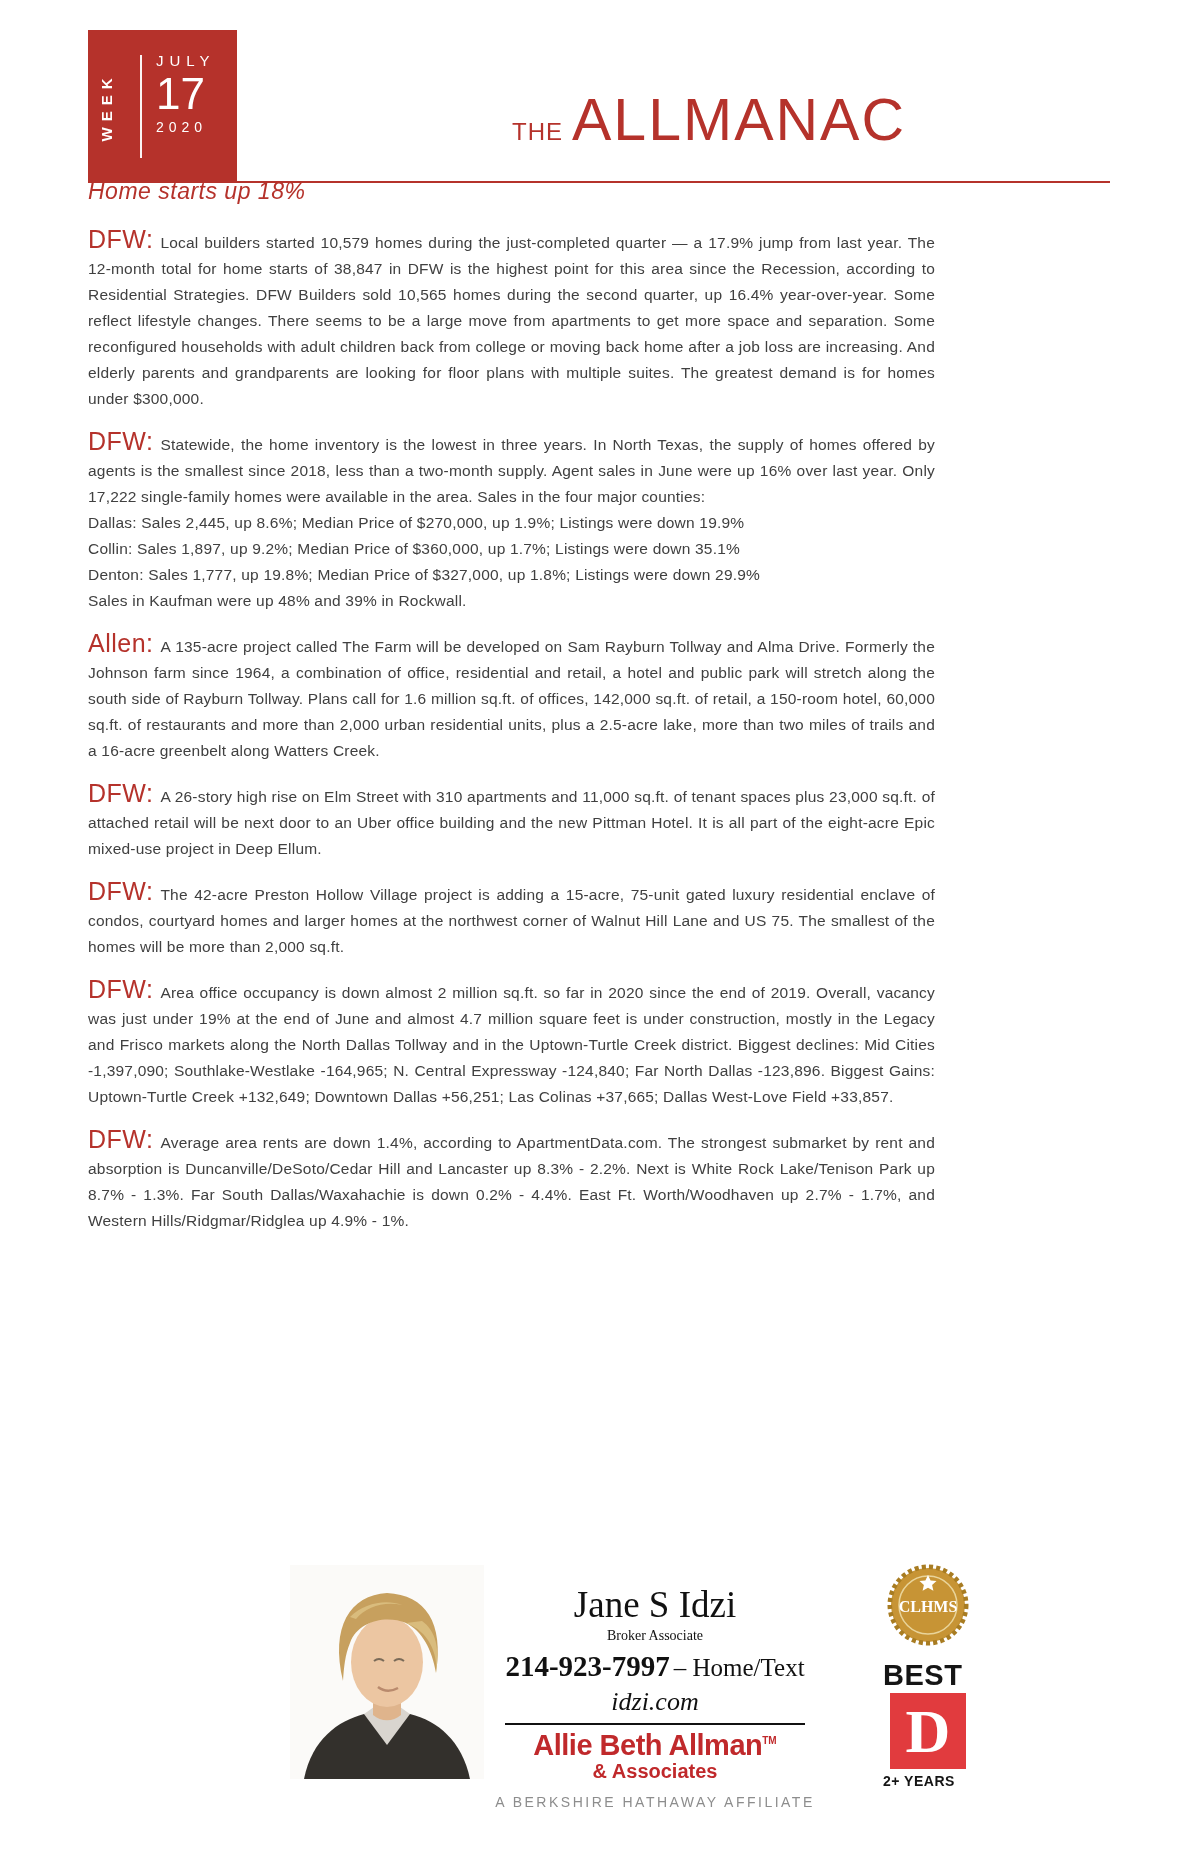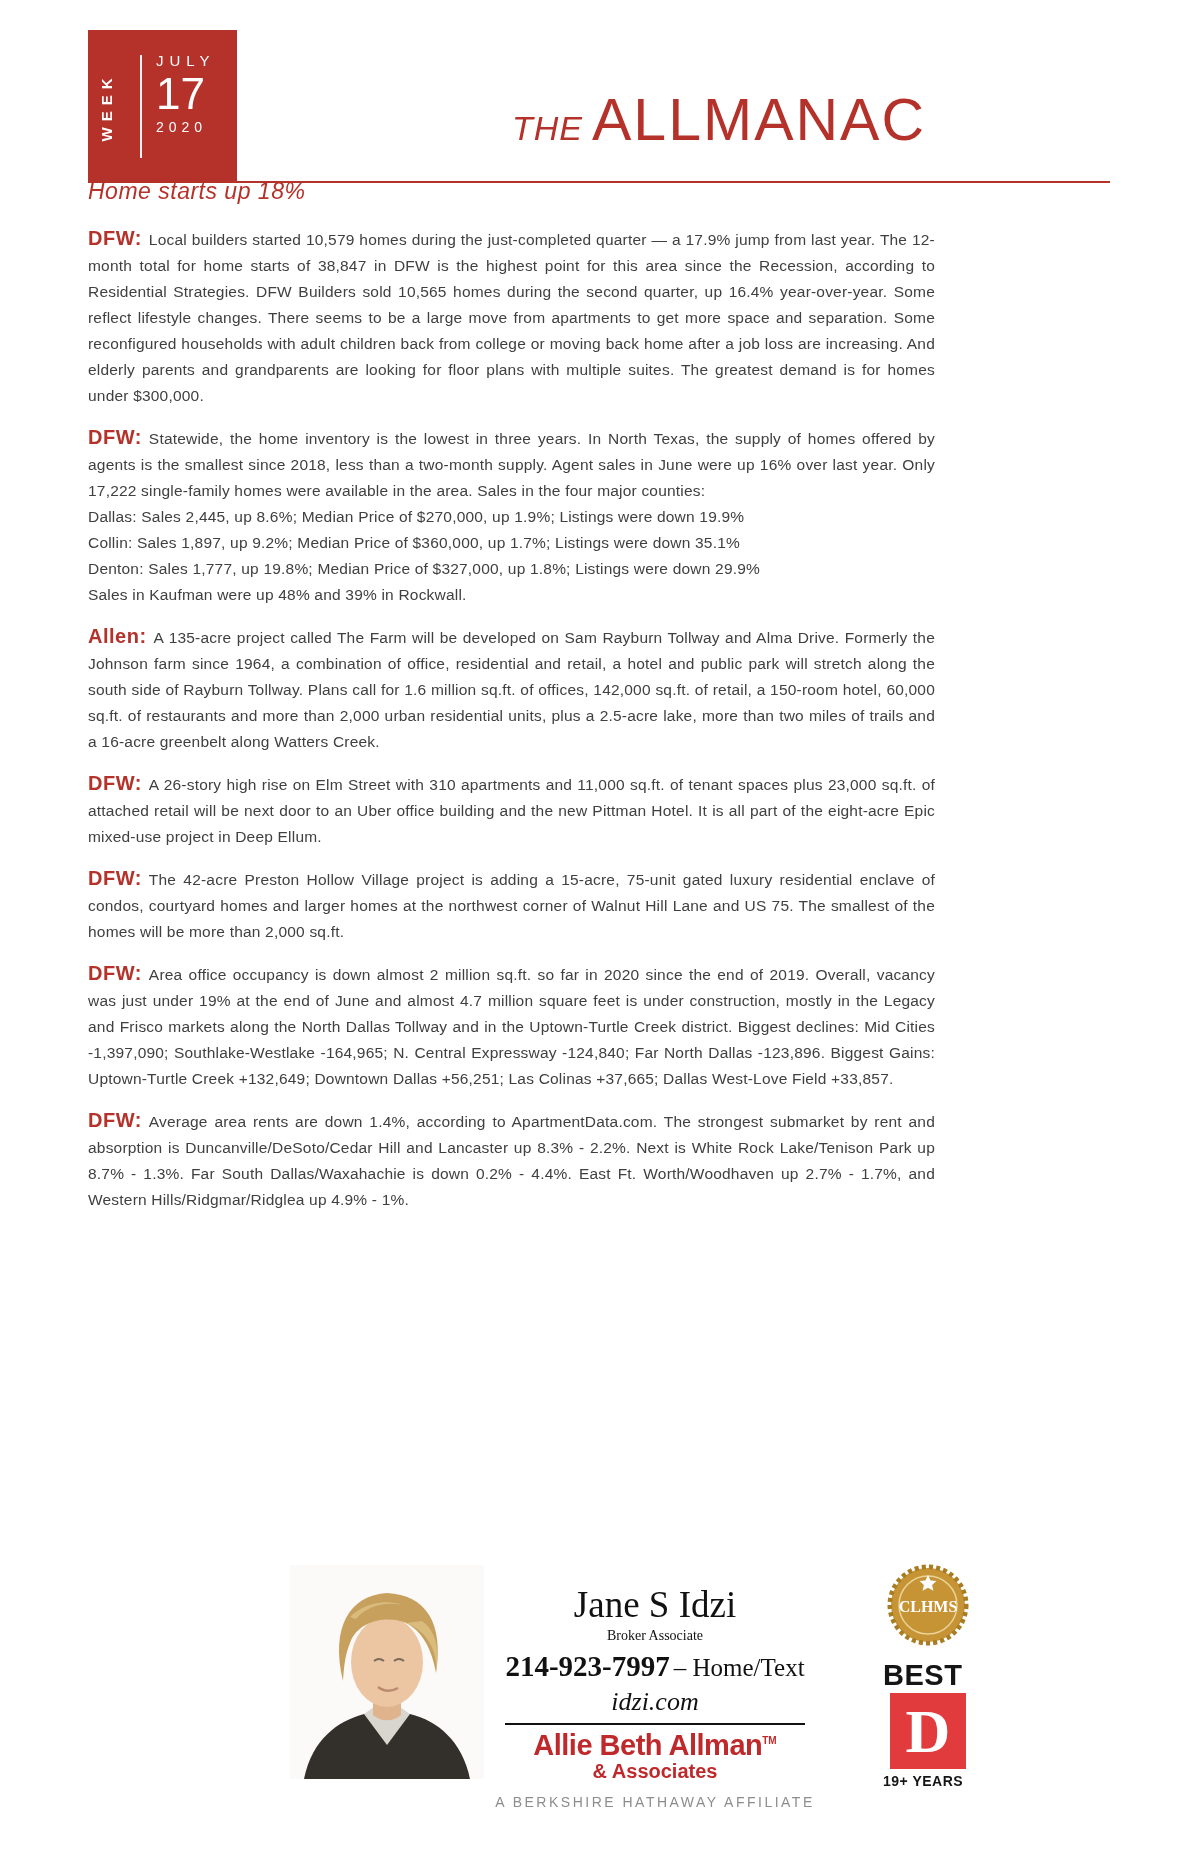--- a/index.html
+++ b/index.html
@@ -10,31 +10,31 @@
   .week-box{position:absolute;left:88px;top:30px;width:149px;height:153px;background:#b5322b;}
   .week-vertical{position:absolute;left:10px;top:50%;transform:translateY(-50%) rotate(180deg);
         writing-mode:vertical-rl;color:#fff;font-size:15px;font-weight:700;letter-spacing:6px;}
   .week-divider{position:absolute;left:52px;top:25px;bottom:25px;width:2px;background:#fff;opacity:.95;}
   .date-col{position:absolute;left:68px;top:22px;color:#fff;}
   .date-month{font-size:15px;letter-spacing:6px;display:block;}
   .date-day{font-size:44px;font-weight:400;line-height:1.05;display:block;margin-top:2px;}
   .date-year{font-size:14px;letter-spacing:5px;display:block;margin-top:2px;}
 
   .masthead{position:absolute;left:512px;top:86px;display:flex;align-items:baseline;gap:9px;color:#b5322b;white-space:nowrap;}
-  .masthead .the{font-size:34px;letter-spacing:1px;font-style:italic;}
+  .masthead .the{font-size:24px;letter-spacing:1px;}
   .masthead .allmanac{font-size:59px;letter-spacing:2px;font-weight:400;}
   .header-rule{position:absolute;left:237px;top:181px;width:873px;height:2px;background:#b5322b;}
 
   
   .content{position:absolute;left:88px;top:178px;width:847px;}
   .headline{color:#b5322b;font-style:italic;font-size:23px;font-weight:500;letter-spacing:.5px;margin:0 0 22px 0;}
   .para{font-size:15.5px;line-height:26px;text-align:justify;margin:0 0 17px 0;letter-spacing:.2px;}
   .para-lines{margin:0 0 17px 0;}
   .stat-line{font-size:15.5px;line-height:26px;letter-spacing:.2px;}
-  .lead{color:#b5322b;font-size:20px;line-height:1;letter-spacing:.5px;margin-right:7px;font-weight:bold;}
+  .lead{color:#b5322b;font-size:25px;line-height:1;letter-spacing:.5px;margin-right:7px;}
 
   
   .footer{position:absolute;left:0;top:1563px;width:1200px;height:240px;}
   .agent-photo{position:absolute;left:290px;top:2px;width:194px;height:214px;}
   .contact{position:absolute;left:495px;top:0;width:320px;text-align:center;font-family:"Liberation Serif",serif;color:#111;}
   .agent-name{font-size:37px;line-height:1.1;margin-top:22px;font-family:Liberation Serif, serif;}
   .agent-title{font-size:14px;margin-top:2px;}
   .phone-line{margin-top:6px;white-space:nowrap;}
   .phone-num{font-size:29px;font-weight:700;}
   .phone-suffix{font-size:25px;}
@@ -134,18 +134,18 @@
         <circle cx="42" cy="42" r="36" fill="#c79435"></circle>
         <circle cx="42" cy="42" r="29" fill="none" stroke="#e9d49a" stroke-width="1.5"></circle>
         <path d="M42 12 l2.6 5.4 5.9.6-4.4 4 1.3 5.8-5.4-3-5.4 3 1.3-5.8-4.4-4 5.9-.6 Z" fill="#ffffff"></path>
         <text x="42" y="49" text-anchor="middle" font-family="Liberation Serif, serif" font-weight="bold" font-size="16" fill="#ffffff">CLHMS</text>
       </svg>
       <div class="bestd">
         <div class="best-word">BEST</div>
         <div class="d-square">
           <span class="d-letter">D</span>
         </div>
-        <div class="years">19+ YEARS</div>
+        <div class="years">2+ YEARS</div>
       </div>
     </div>
 
   </div>
 </div>
 
 </body></html>

